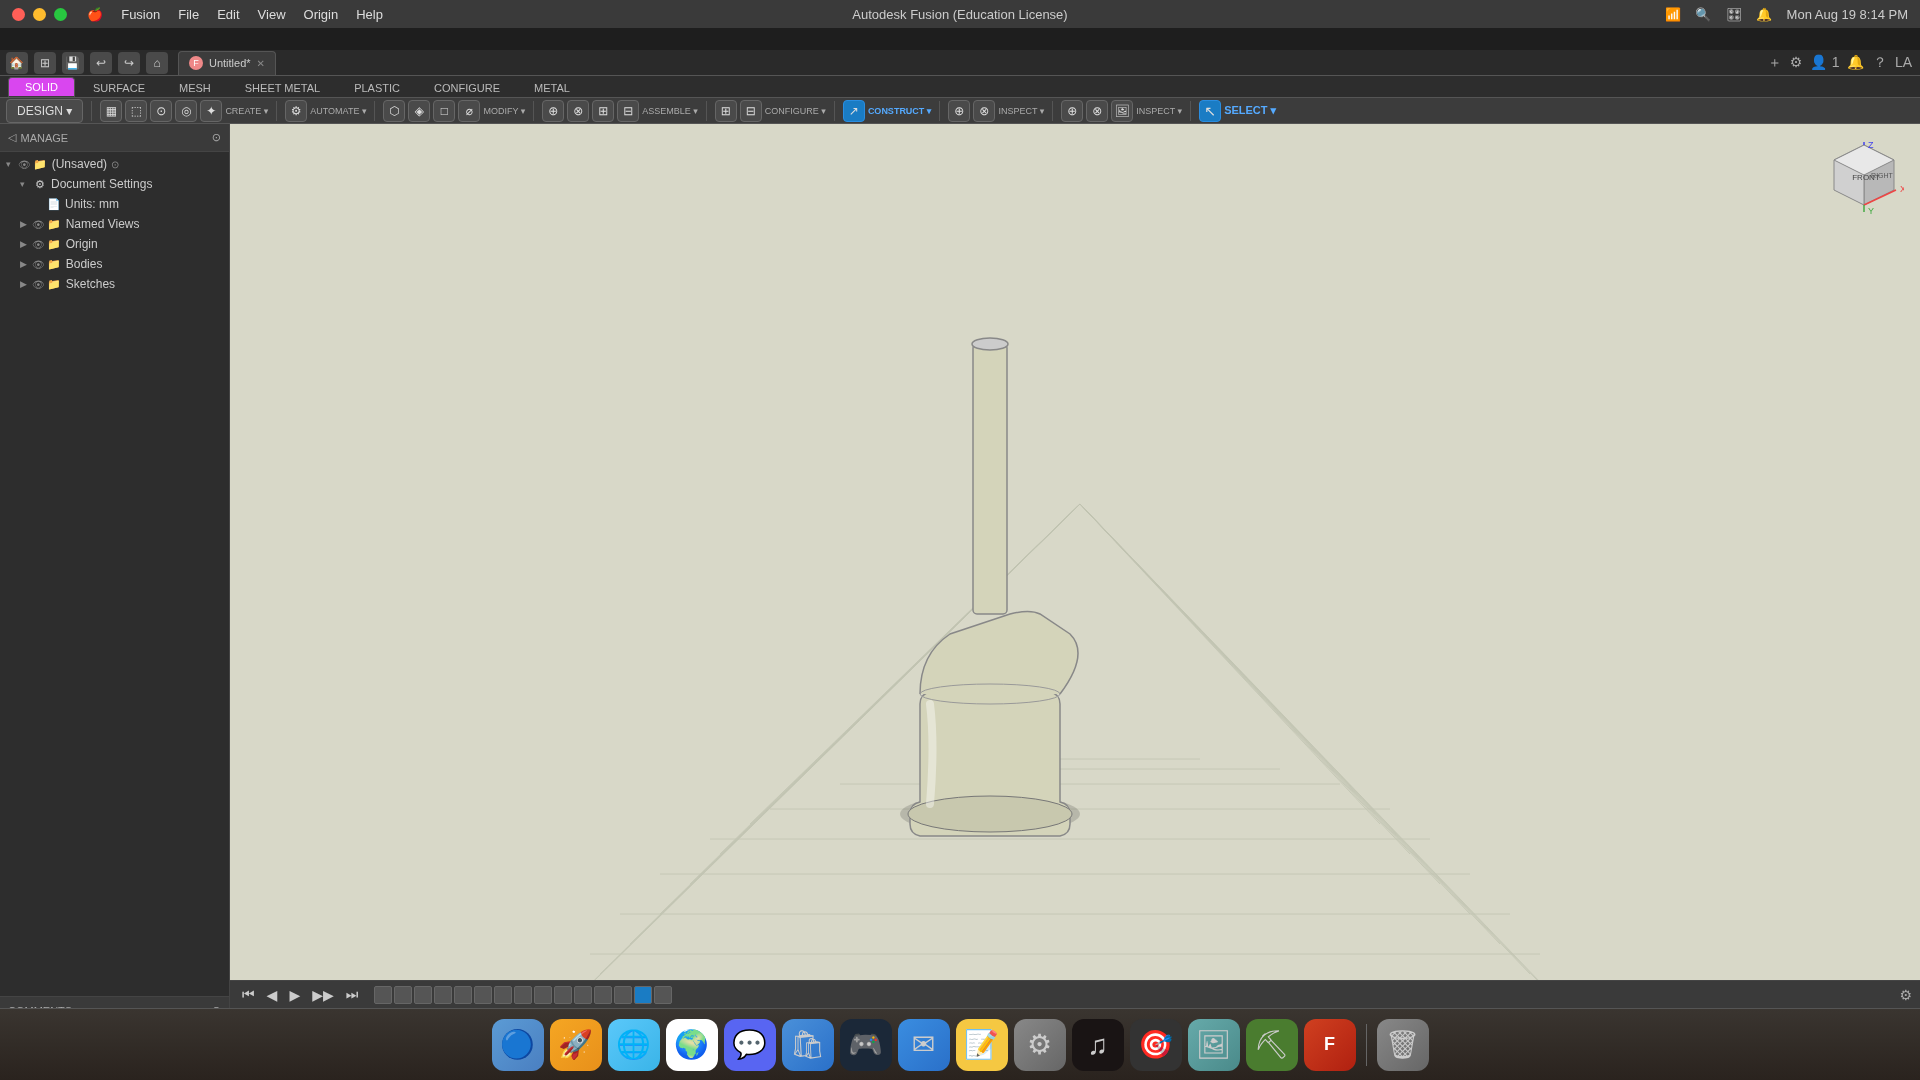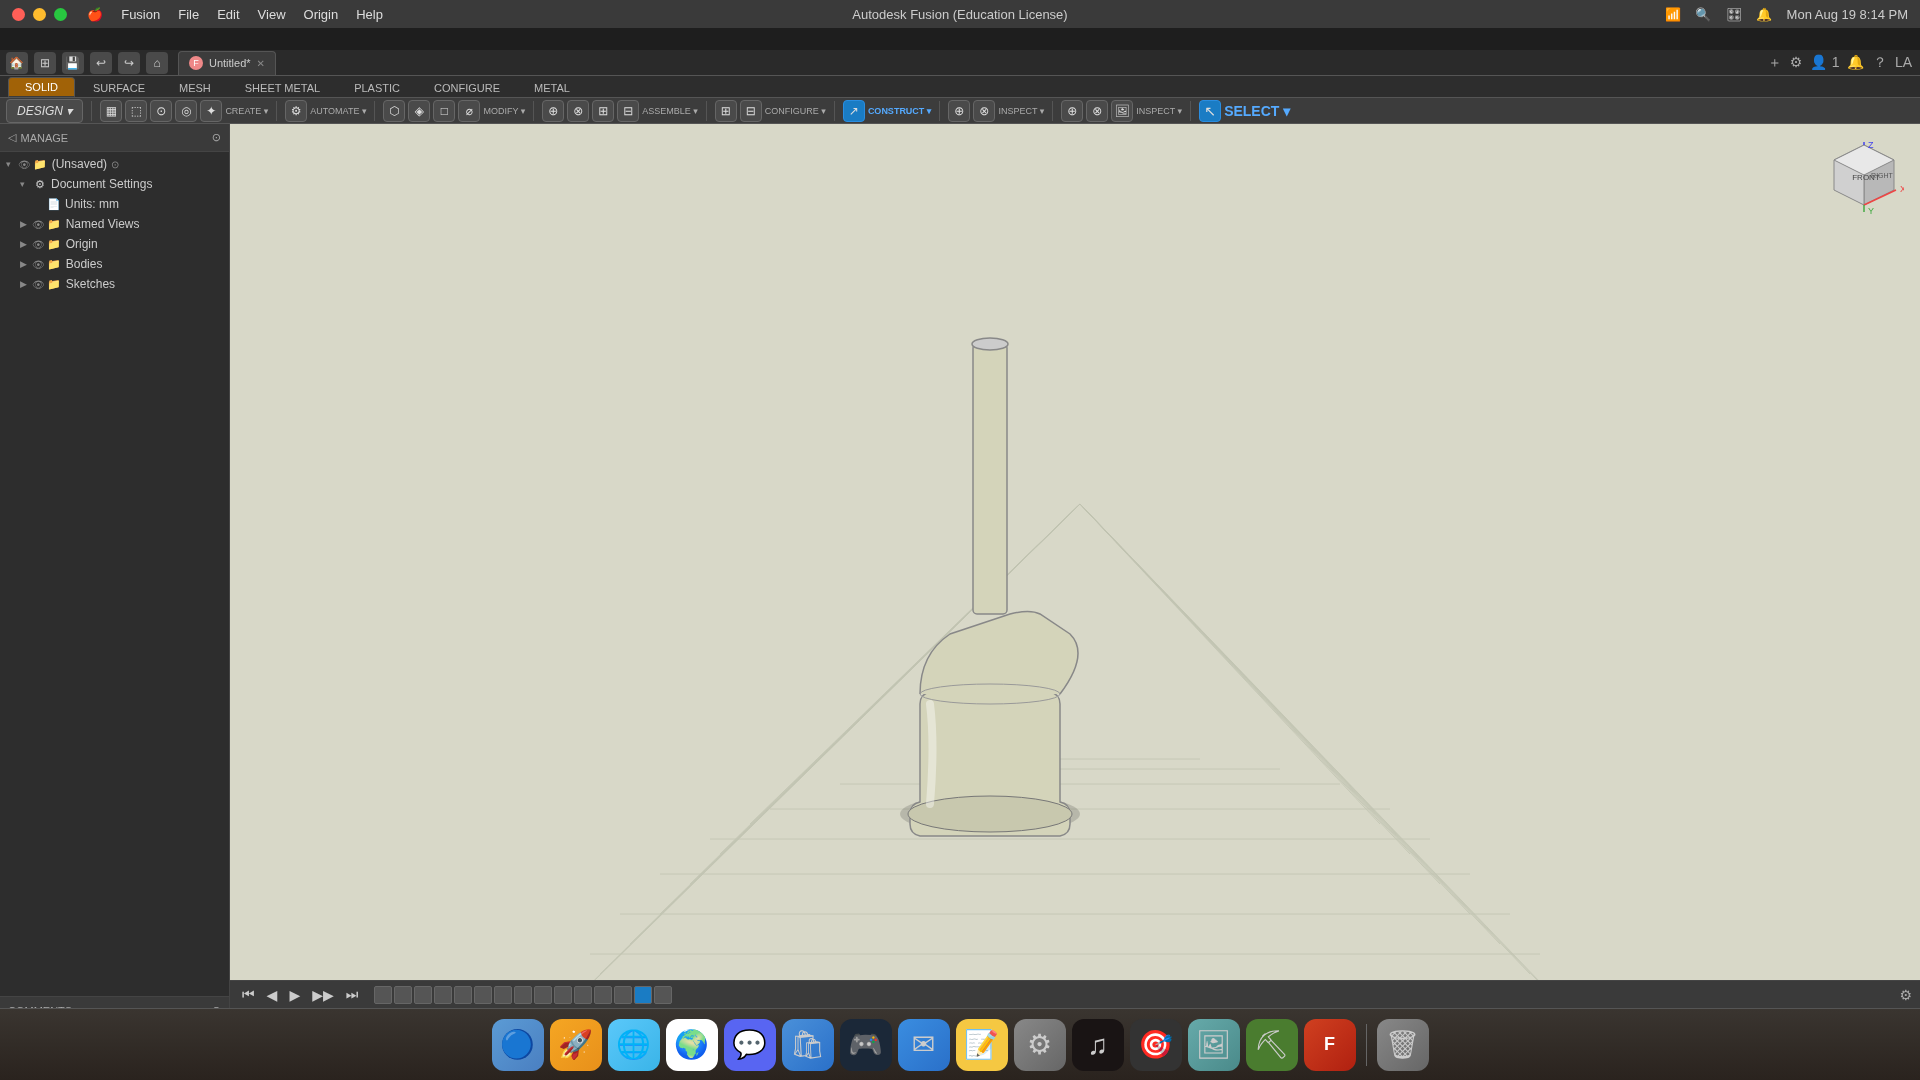--- a/index.html
+++ b/index.html
@@ -35,21 +35,21 @@
     }
     .tb-tab {
       padding: 3px 16px;
       font-size: 11px;
       color: #bbb;
       cursor: pointer;
       border-top-left-radius: 4px;
       border-top-right-radius: 4px;
       margin-right: 2px;
     }
-    .tb-tab.active { background: #a16207; color: #fff; border: 1px solid #555; border-bottom: 1px solid #3c3c3c; }
+    .tb-tab.active { background: #d946ef; color: #fff; border: 1px solid #555; border-bottom: 1px solid #3c3c3c; }
 
     
     #toolbar {
       height: 72px;
       background: #3c3c3c;
       display: flex;
       align-items: center;
       padding: 0 4px;
       border-bottom: 1px solid #555;
       gap: 2px;
@@ -67,21 +67,21 @@
     }
     .tool-btn.active-blue { background: #1a7cc4; border-color: #2a8de0; }
     .design-btn {
       background: #4a4a4a;
       border: 1px solid #666;
       border-radius: 4px;
       padding: 4px 10px;
       color: #ddd;
       font-size: 12px;
       cursor: pointer;
-      display: flex; align-items: center; gap: 4px; font-style: italic;
+      display: flex; align-items: center; gap: 4px;
     }
 
     
     #sidebar {
       position: absolute;
       left: 0; top: 124px;
       width: 230px;
       background: #2d2d2d;
       border-right: 1px solid #444;
       bottom: 56px;
@@ -378,21 +378,21 @@
   <div style="display:flex;align-items:center;gap:3px;">
     <div class="tool-btn" style="width:22px;height:22px;font-size:12px;">⊕</div>
     <div class="tool-btn" style="width:22px;height:22px;font-size:12px;">⊗</div>
     <div class="tool-btn" style="width:22px;height:22px;font-size:12px;">🖼</div>
     <span style="font-size:9px;color:#aaa;">INSPECT ▾</span>
   </div>
   <div style="width:1px;height:20px;background:#555;"></div>
 
   <div style="display:flex;align-items:center;gap:3px;">
     <div class="tool-btn active-blue" style="width:22px;height:22px;font-size:14px;">↖</div>
-    <span style="font-size:14px;color:#5af;font-weight:bold;">SELECT ▾</span>
+    <span style="font-size:11px;color:#5af;font-weight:bold;">SELECT ▾</span>
   </div>
 </div>
 
 <div id="sidebar">
   <div id="sidebar-header">
     <div style="display:flex;align-items:center;gap:4px;">
       <span>◁</span>
       <span>MANAGE</span>
     </div>
     <span>⊙</span>

